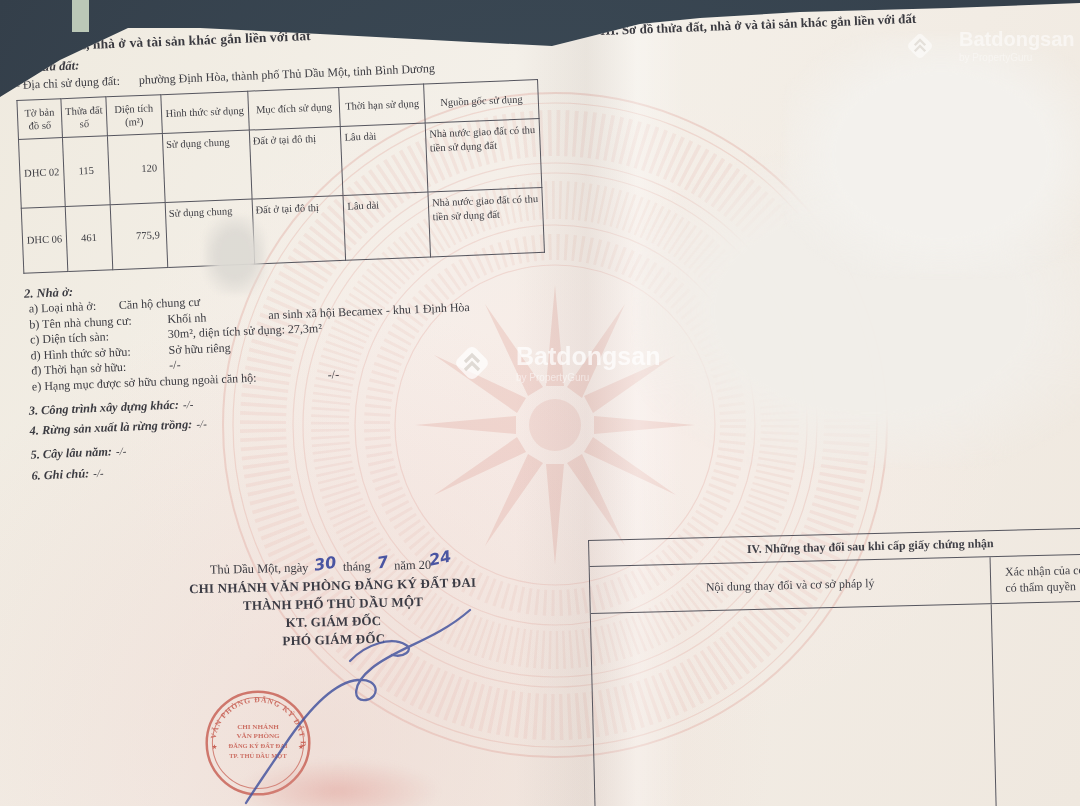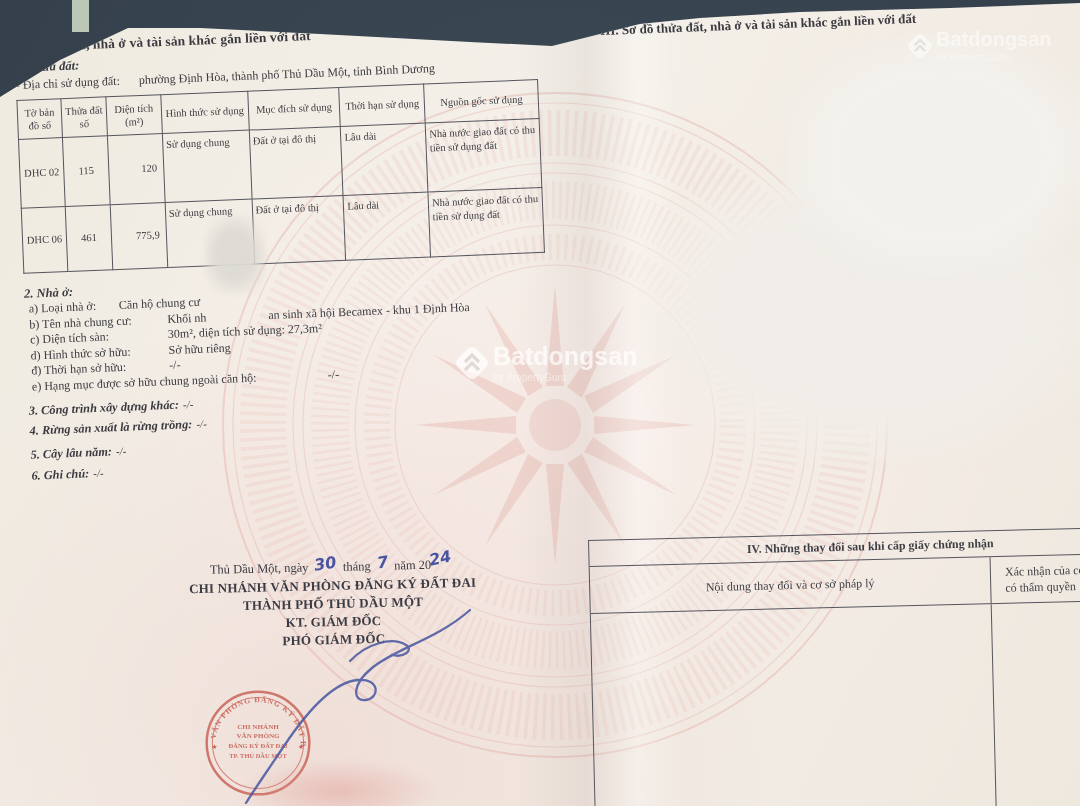--- a/index.html
+++ b/index.html
@@ -70,21 +70,21 @@
   .changes .bodyrow{height:238px;position:relative;}
   .changes .bodyrow .vdiv{position:absolute;left:400px;top:0;bottom:0;width:0;border-right:1.3px solid #55555e;}
 
   
   .stamp{position:absolute;left:201px;top:686px;width:114px;height:114px;z-index:7;filter:blur(.35px);opacity:.9;}
   .smudge{position:absolute;left:238px;top:760px;width:200px;height:62px;z-index:8;filter:blur(3px);
     background:radial-gradient(ellipse at center, rgba(224,156,148,.5), transparent 72%);}
   .sig{position:absolute;left:0;top:0;z-index:9;pointer-events:none;}
 
   
-  .wm{position:absolute;display:flex;align-items:center;gap:1px;z-index:10;font-family:"Liberation Sans",sans-serif;pointer-events:none;}
+  .wm{position:absolute;display:flex;align-items:center;gap:24px;z-index:10;font-family:"Liberation Sans",sans-serif;pointer-events:none;}
   .wm .t{color:rgba(255,255,255,.85);font-weight:bold;}
   .wm .s{color:rgba(255,255,255,.6);font-size:10px;font-weight:normal;margin-top:1px;}
   .wm1{left:452px;top:342px;opacity:.85;}
   .wm1 .t{font-size:25px;}
   .wm2{left:905px;top:28px;opacity:.62;}
   .wm2 .t{font-size:20px;}
 </style>
 </head>
 <body>
 

